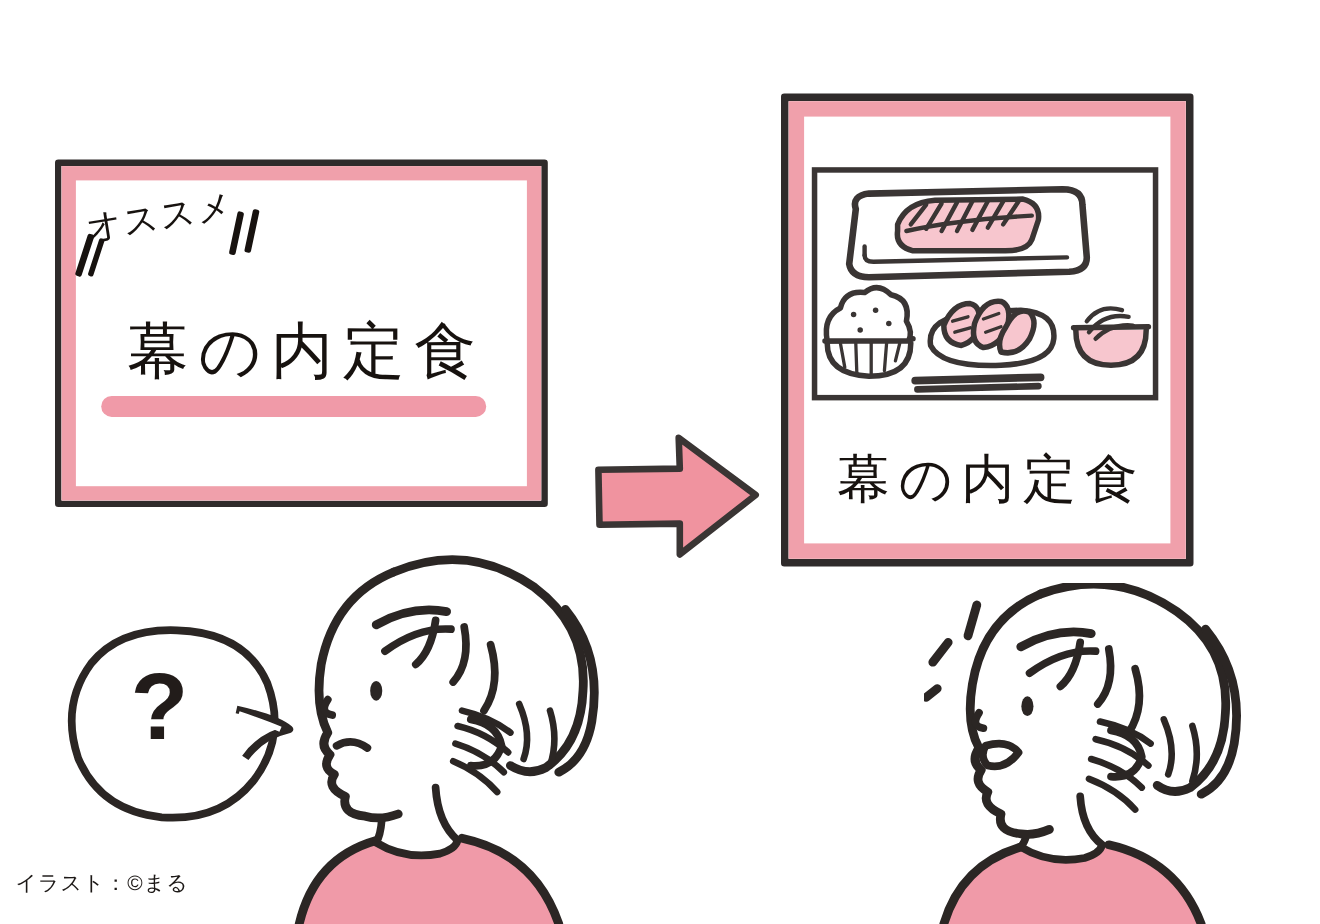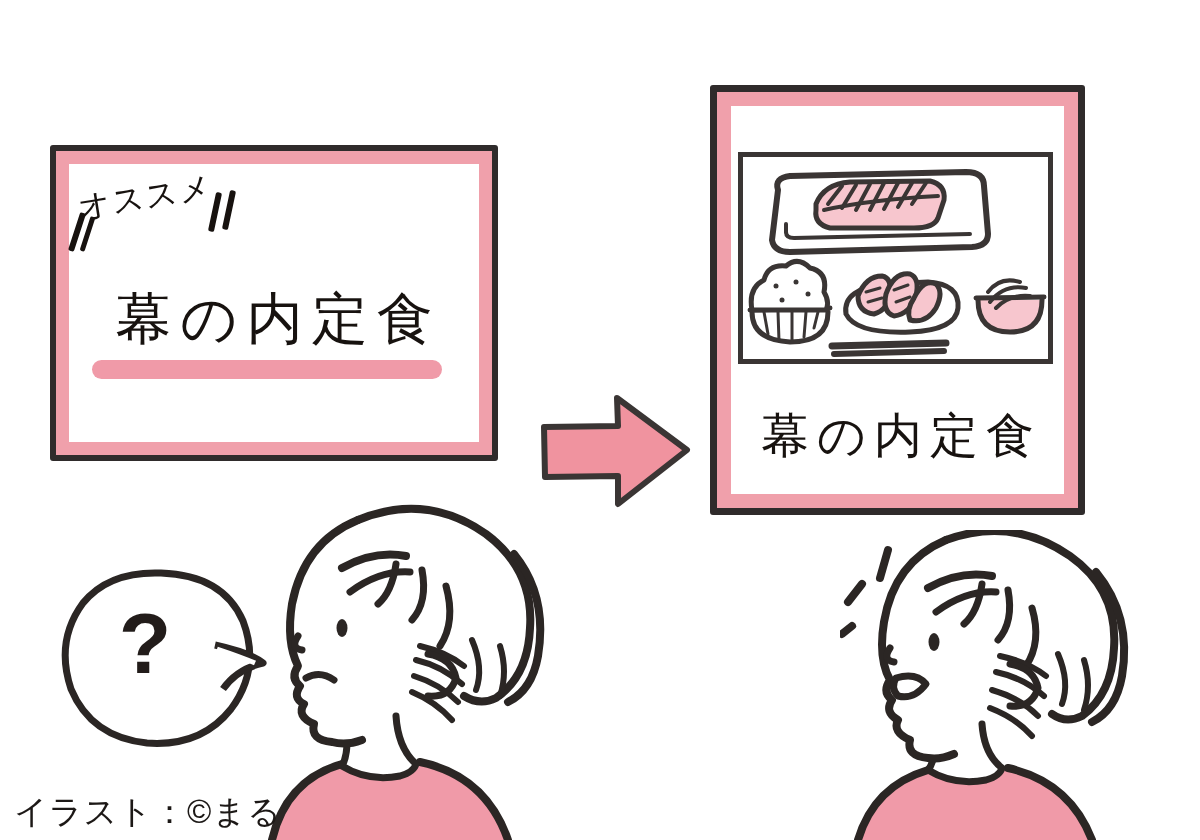--- a/index.html
+++ b/index.html
@@ -101,21 +101,21 @@
     text-align:center;
     font-size:86px;line-height:86px;
     font-weight:bold;
     color:#221c1a;
     font-family:"Liberation Sans","DejaVu Sans",sans-serif;
   }
 
   
   #caption{
     left:14px;top:790px;
-    font-size:33px;
+    font-size:19px;
     color:#1c1816;
     letter-spacing:1px;
     white-space:nowrap;
   }
 </style>
 </head>
 <body>
 
 <div id="stage">
 

